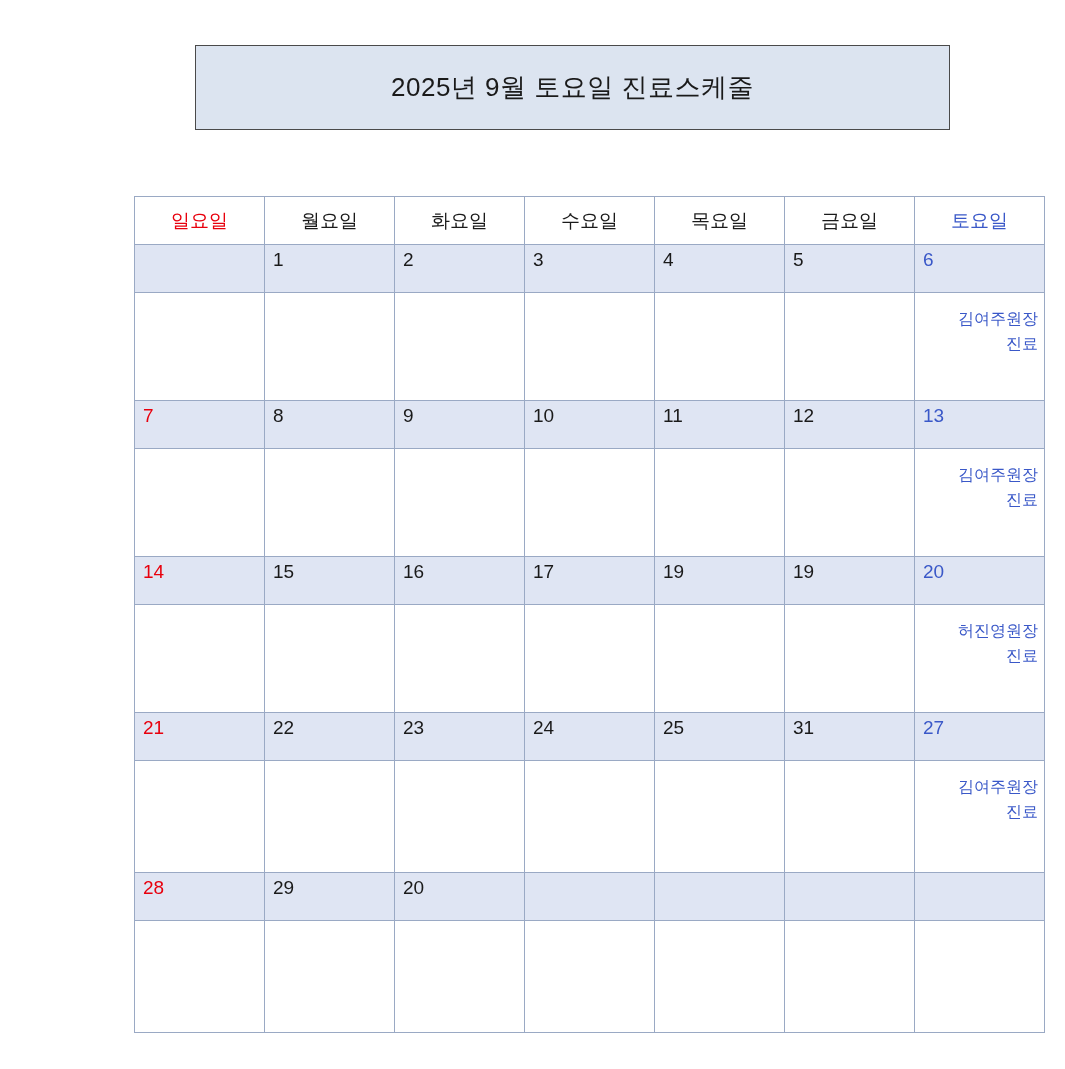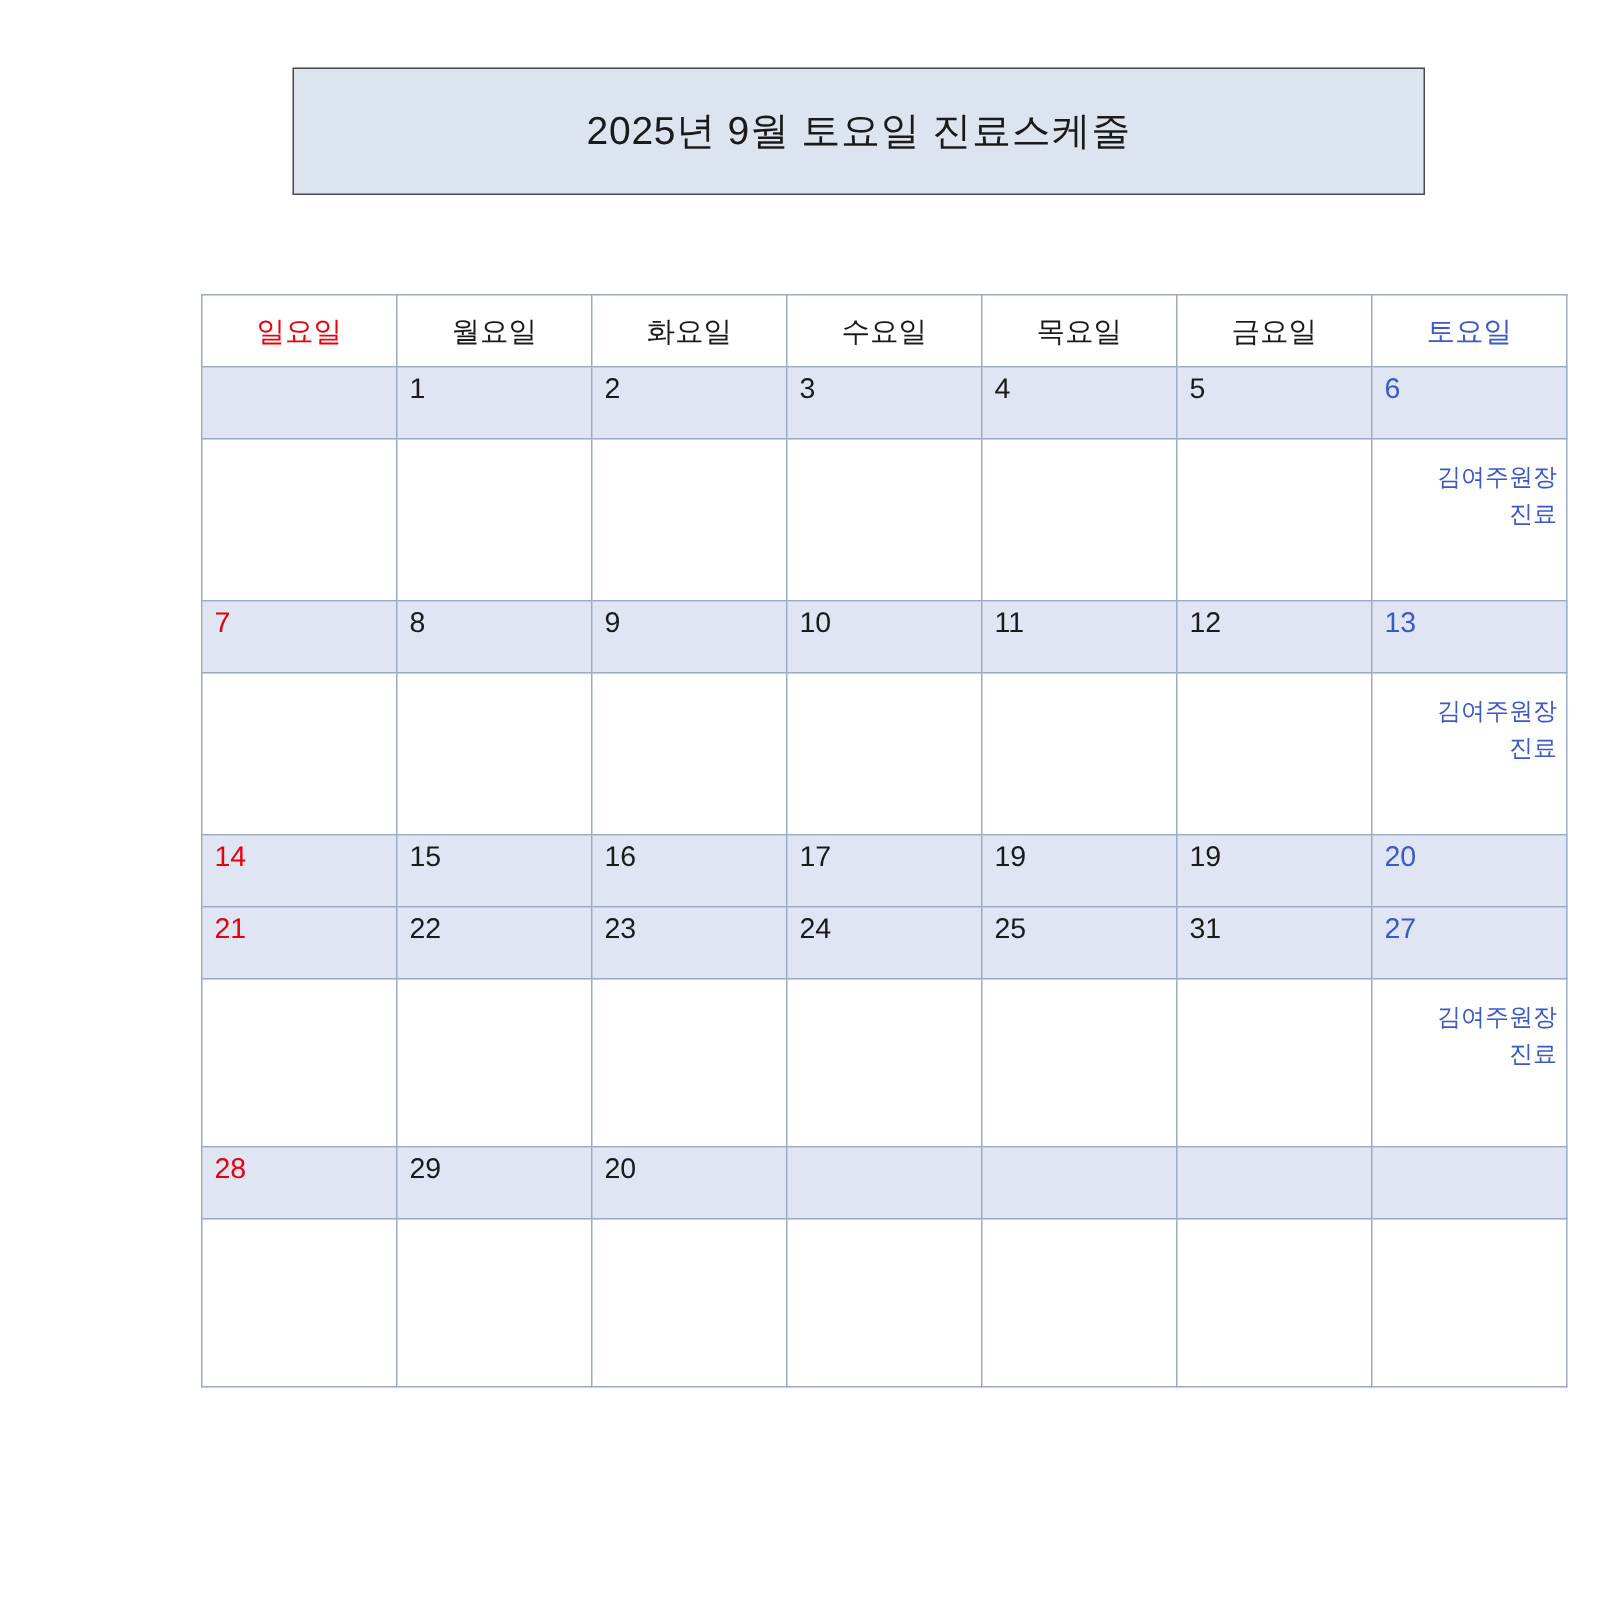--- a/index.html
+++ b/index.html
@@ -206,20 +206,44 @@
 
         <tr class="num-row">
           <td class="num-sun">14</td>
           <td class="num-mid">15</td>
           <td class="num-mid">16</td>
           <td class="num-mid">17</td>
           <td class="num-mid">19</td>
           <td class="num-mid">19</td>
           <td class="num-sat">20</td>
         </tr>
+        <tr class="evt-row">
+          <td>
+              <span class="evt-text"></span>
+            </td>
+          <td>
+              <span class="evt-text"></span>
+            </td>
+          <td>
+              <span class="evt-text"></span>
+            </td>
+          <td>
+              <span class="evt-text"></span>
+            </td>
+          <td>
+              <span class="evt-text"></span>
+            </td>
+          <td>
+              <span class="evt-text"></span>
+            </td>
+          <td>
+              <span class="evt-text">허진영원장
+진료</span>
+            </td>
+        </tr>
 
         <tr class="num-row">
           <td class="num-sun">21</td>
           <td class="num-mid">22</td>
           <td class="num-mid">23</td>
           <td class="num-mid">24</td>
           <td class="num-mid">25</td>
           <td class="num-mid">31</td>
           <td class="num-sat">27</td>
         </tr>

